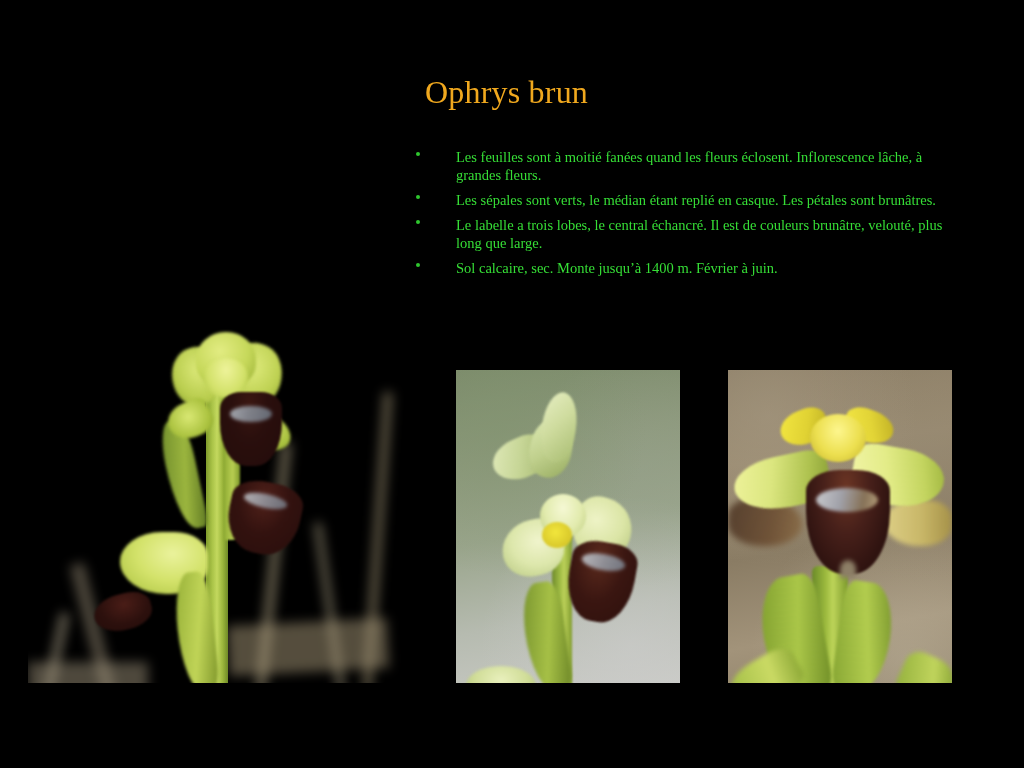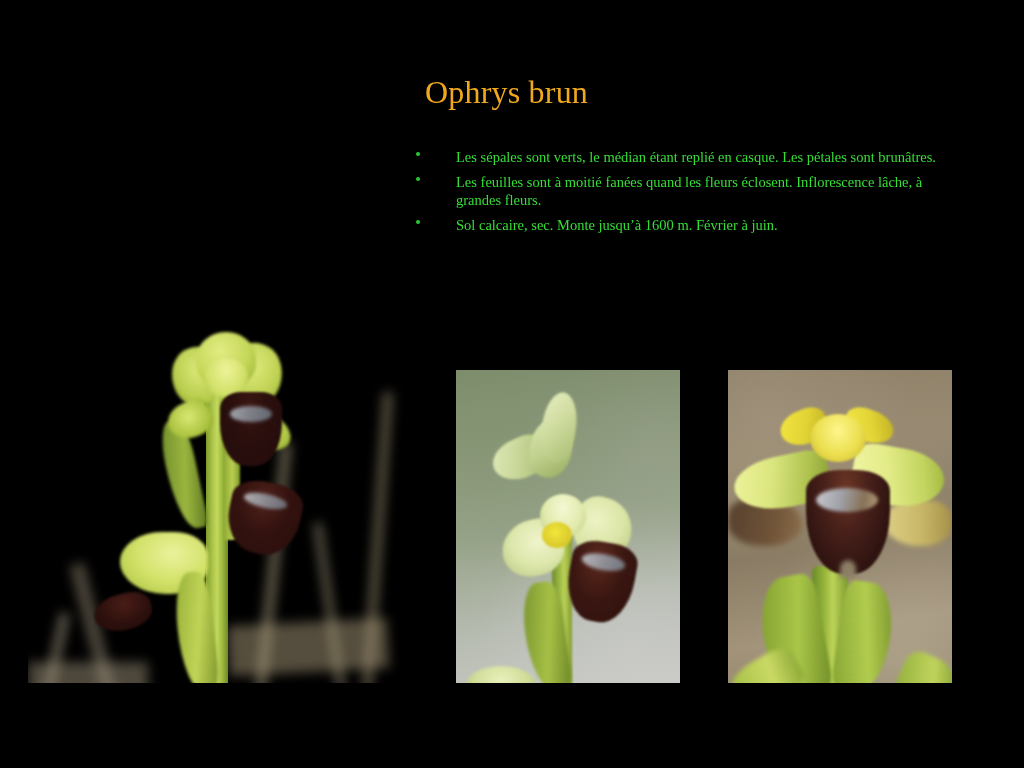--- a/index.html
+++ b/index.html
@@ -347,32 +347,36 @@
 <div id="slide">
 
   <div id="slide-title">Ophrys brun</div>
 
   <div id="bullet-list">
 
 
 
     <div class="bullet-row">
       <span class="bullet-marker"></span>
-      <span class="bullet-text">Les sépales sont verts, le médian étant replié en casque. Les pétales sont brunâtres.</span>
+      <span class="bullet-text">Les feuilles sont à moitié fanées quand les fleurs éclosent. Inflorescence lâche, à grandes fleurs.</span>
     </div>
 
     <div class="bullet-row">
       <span class="bullet-marker"></span>
-      <span class="bullet-text">Les feuilles sont à moitié fanées quand les fleurs éclosent. Inflorescence lâche, à grandes fleurs.</span>
-    </div>
-
+      <span class="bullet-text">Les sépales sont verts, le médian étant replié en casque. Les pétales sont brunâtres.</span>
+    </div>
 
     <div class="bullet-row">
       <span class="bullet-marker"></span>
-      <span class="bullet-text">Sol calcaire, sec. Monte jusqu’à 1600 m. Février à juin.</span>
+      <span class="bullet-text">Le labelle a trois lobes, le central échancré. Il est de couleurs brunâtre, velouté, plus long que large.</span>
+    </div>
+
+    <div class="bullet-row">
+      <span class="bullet-marker"></span>
+      <span class="bullet-text">Sol calcaire, sec. Monte jusqu’à 1400 m. Février à juin.</span>
     </div>
 
   </div>
 
   <div class="photo" id="photo-main">
     <div class="streak s1"></div>
     <div class="streak s2"></div>
     <div class="streak s3"></div>
     <div class="streak s4"></div>
     <div class="streak s5"></div>

